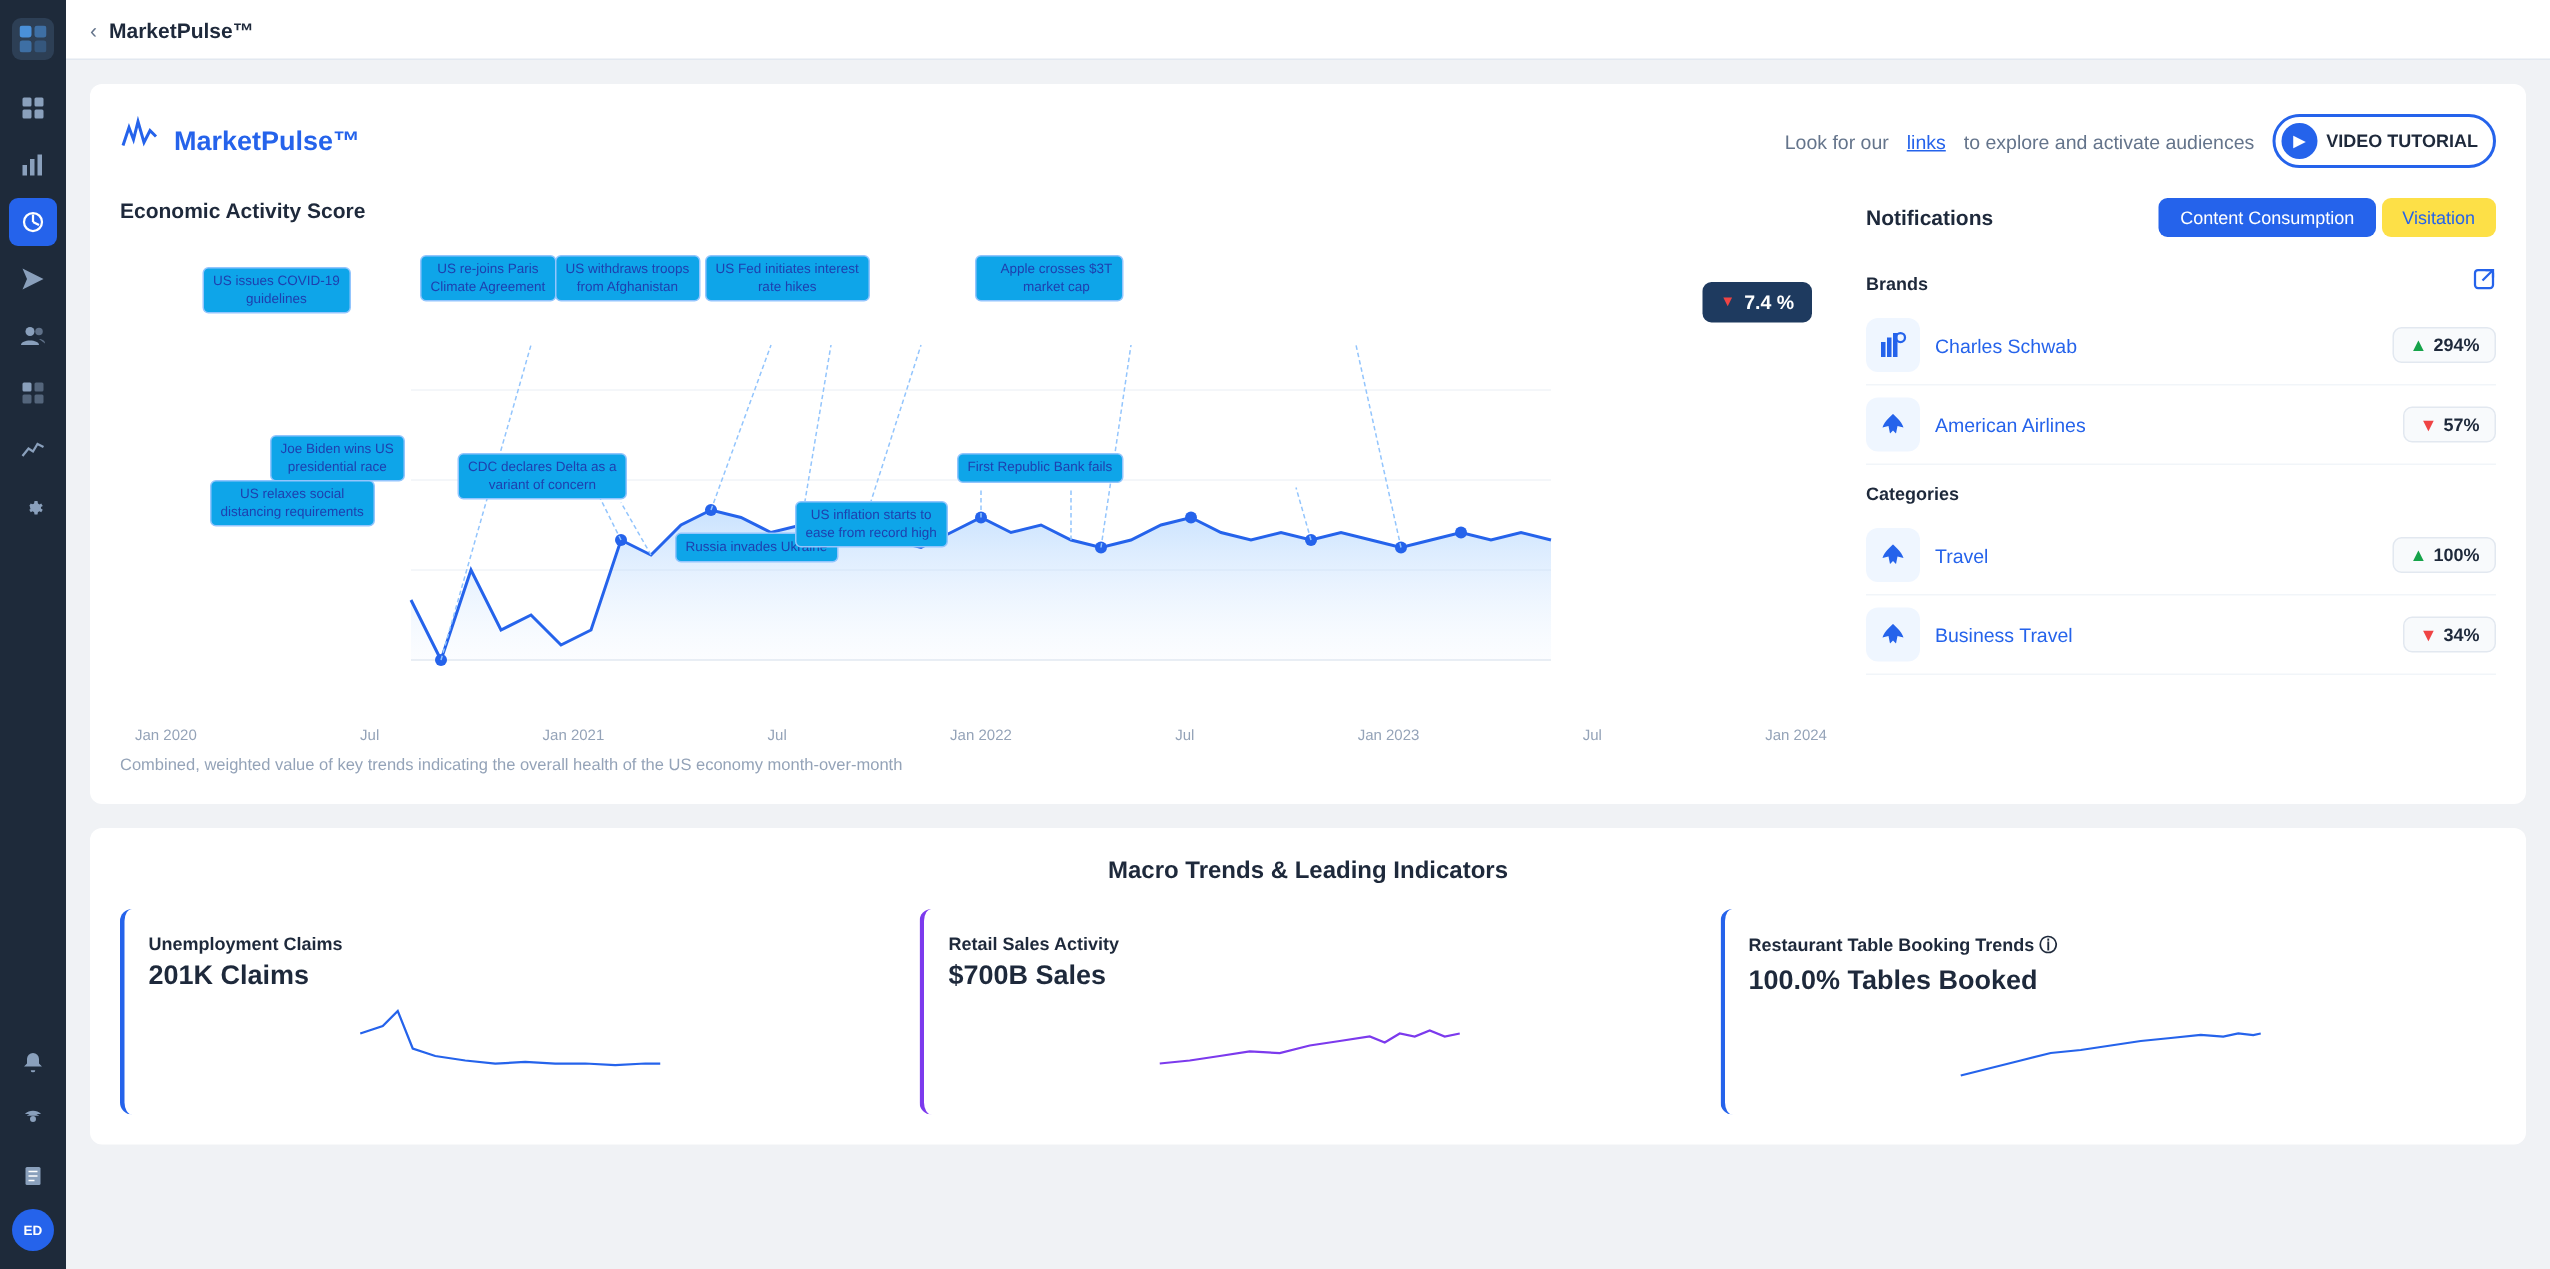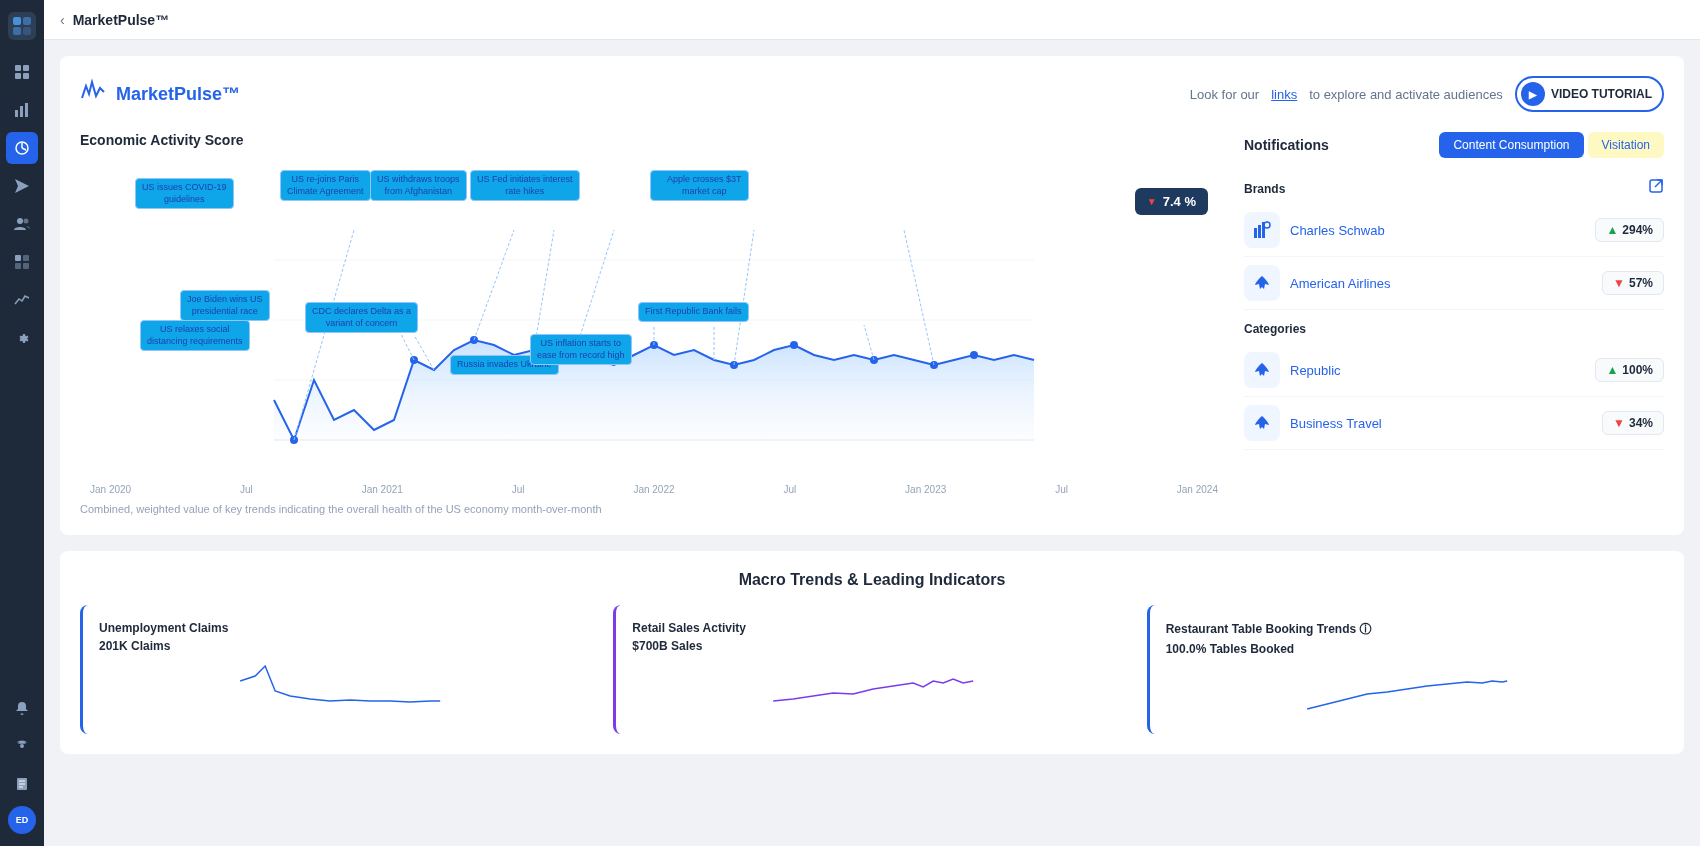--- a/index.html
+++ b/index.html
@@ -255,21 +255,21 @@
       font-size: 12px;
       font-weight: 500;
       cursor: pointer;
       border: none;
     }
     .tab-btn.active {
       background: #2563eb;
       color: #fff;
     }
     .tab-btn.inactive {
-      background: #fef9c3;
+      background: #fde047;
       color: #2563eb;
     }
 
     
     .notif-section-title {
       font-size: 12px;
       font-weight: 600;
       color: #1e293b;
       margin: 12px 0 8px 0;
     }
@@ -343,21 +343,21 @@
     }
     .macro-card:nth-child(2) { border-left-color: #7c3aed; }
     .macro-card:nth-child(3) { border-left-color: #2563eb; }
     .macro-card-title {
       font-size: 12px;
       font-weight: 600;
       color: #1e293b;
       margin-bottom: 4px;
     }
     .macro-card-value {
-      font-size: 12px;
+      font-size: 18px;
       font-weight: 700;
       color: #1e293b;
       margin-bottom: 8px;
     }
     .macro-sparkline {
       height: 50px;
       width: 100%;
     }
   </style>
 </head>
@@ -706,21 +706,21 @@
           </div>
 
           <div class="notif-section-title">Categories</div>
 
           <div class="notif-row">
             <div class="notif-icon">
               <svg width="20" height="20" viewBox="0 0 20 20" fill="#2563eb">
                 <path d="M10 3 C10 3 4 8 3 12 L7 11 L8 16 L10 14 L12 16 L13 11 L17 12 C16 8 10 3 10 3Z"></path>
               </svg>
             </div>
-            <a class="notif-name">Republic</a>
+            <a class="notif-name">Travel</a>
             <div class="notif-badge">
               <span class="badge-up">▲</span>
               <span>100%</span>
             </div>
           </div>
 
           <div class="notif-row">
             <div class="notif-icon">
               <svg width="20" height="20" viewBox="0 0 20 20" fill="#2563eb">
                 <path d="M10 3 C10 3 4 8 3 12 L7 11 L8 16 L10 14 L12 16 L13 11 L17 12 C16 8 10 3 10 3Z"></path>

